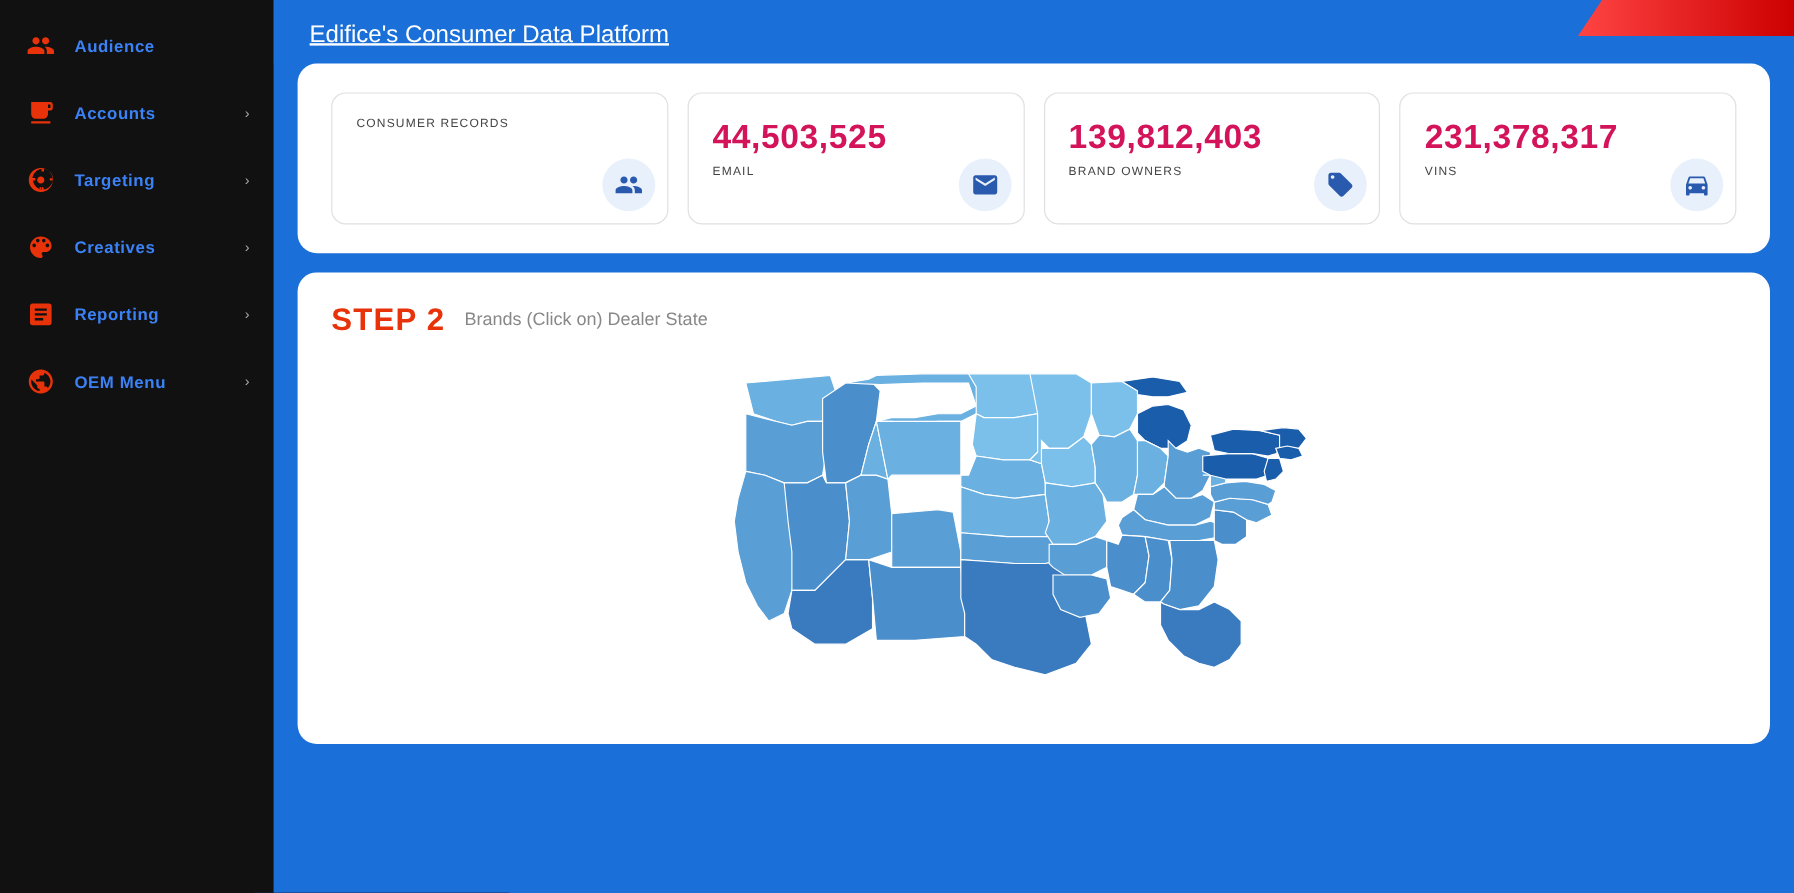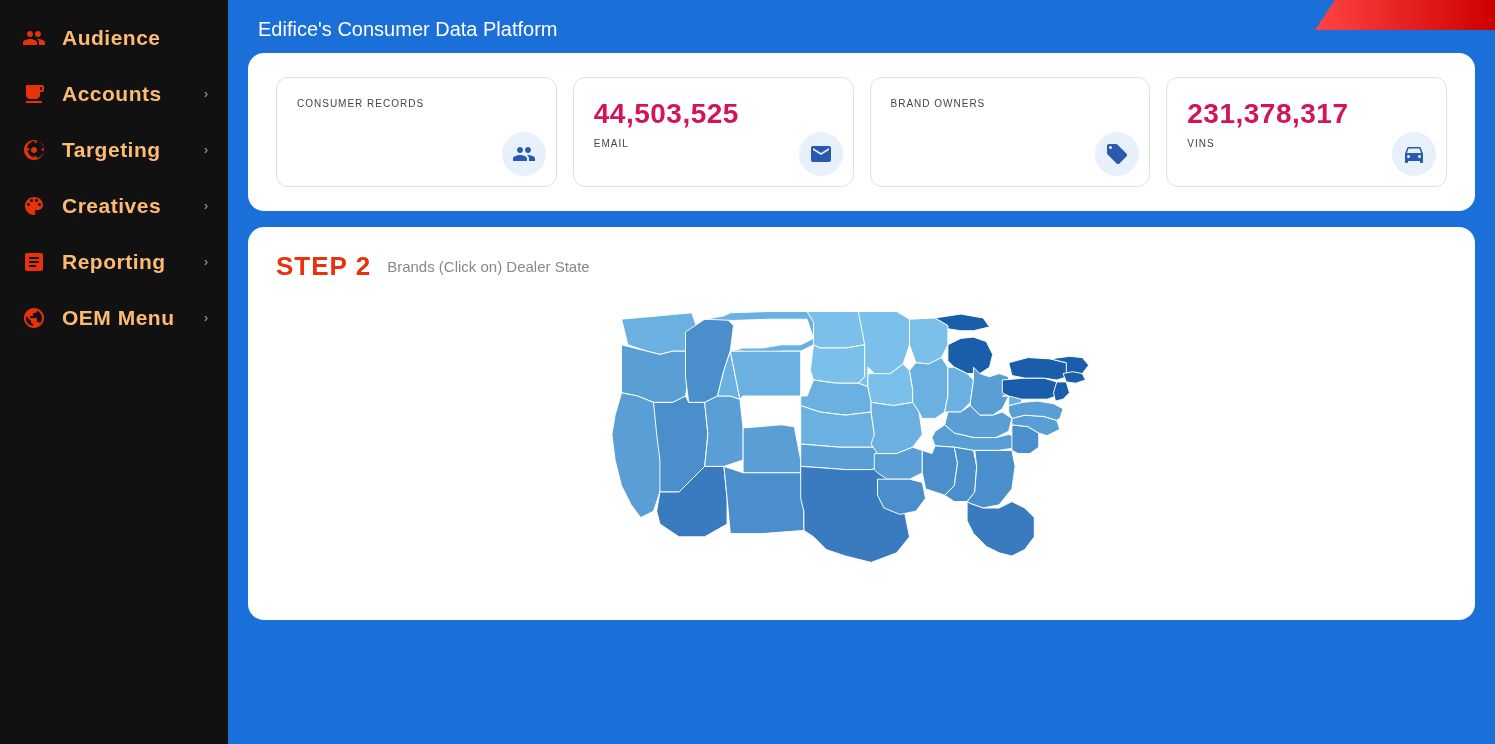--- a/index.html
+++ b/index.html
@@ -27,25 +27,25 @@
     .sidebar-item .icon {
       width: 28px;
       height: 28px;
       margin-right: 14px;
       display: flex;
       align-items: center;
       justify-content: center;
       flex-shrink: 0;
     }
     .sidebar-item .label {
-      font-size: 21px;
+      font-size: 14px;
       font-weight: 600;
       letter-spacing: 0.5px;
       text-transform: capitalize;
-      color: #fdba74;
+      color: #3b82f6;
       flex: 1;
     }
     .sidebar-item .arrow {
       font-size: 12px;
       color: #aaa;
     }
     .sidebar-item svg {
       fill: #e8330a;
       width: 24px;
       height: 24px;
@@ -64,20 +64,21 @@
     .main-header {
       background: #1a6fd8;
       padding: 18px 30px 12px 30px;
       display: flex;
       align-items: center;
     }
     .main-title {
       color: #ffffff;
       font-size: 20px;
       font-weight: 400;
+      text-decoration: underline;
     }
 
     
     .step-card {
       background: #ffffff;
       border-radius: 16px;
       margin: 0 20px 16px 20px;
       padding: 24px 28px;
     }
 
@@ -299,20 +300,21 @@
         <div class="stat-number">44,503,525</div>
         <div class="stat-label">EMAIL</div>
         <div class="stat-icon">
           <svg viewBox="0 0 24 24" xmlns="http://www.w3.org/2000/svg">
             <path d="M20 4H4c-1.1 0-1.99.9-1.99 2L2 18c0 1.1.9 2 2 2h16c1.1 0 2-.9 2-2V6c0-1.1-.9-2-2-2zm0 4l-8 5-8-5V6l8 5 8-5v2z"></path>
           </svg>
         </div>
       </div>
 
       <div class="stat-card">
+        <div class="stat-number">139,812,403</div>
         <div class="stat-label">BRAND OWNERS</div>
         <div class="stat-icon">
           <svg viewBox="0 0 24 24" xmlns="http://www.w3.org/2000/svg">
             <path d="M21.41 11.58l-9-9C12.05 2.22 11.55 2 11 2H4c-1.1 0-2 .9-2 2v7c0 .55.22 1.05.59 1.42l9 9c.36.36.86.58 1.41.58.55 0 1.05-.22 1.41-.59l7-7c.37-.36.59-.86.59-1.41 0-.55-.23-1.06-.59-1.42zM5.5 7C4.67 7 4 6.33 4 5.5S4.67 4 5.5 4 7 4.67 7 5.5 6.33 7 5.5 7z"></path>
           </svg>
         </div>
       </div>
 
       <div class="stat-card">
         <div class="stat-number">231,378,317</div>

